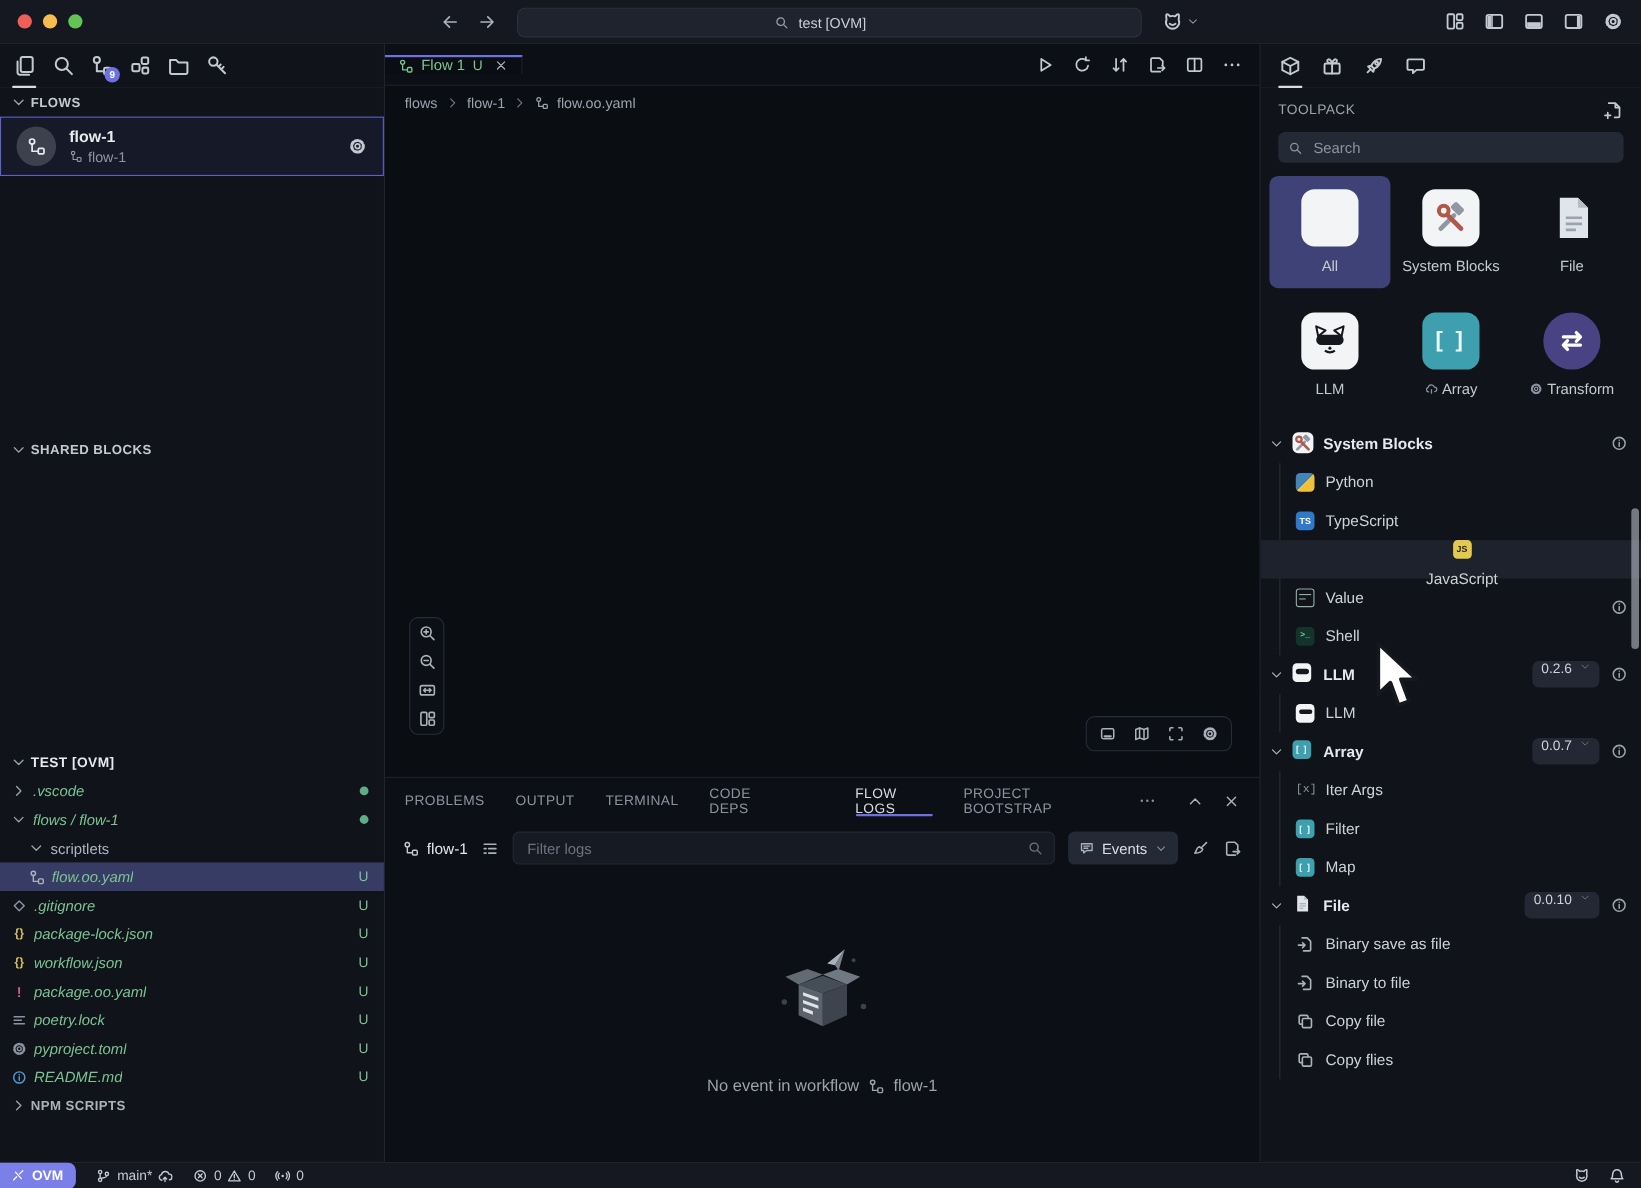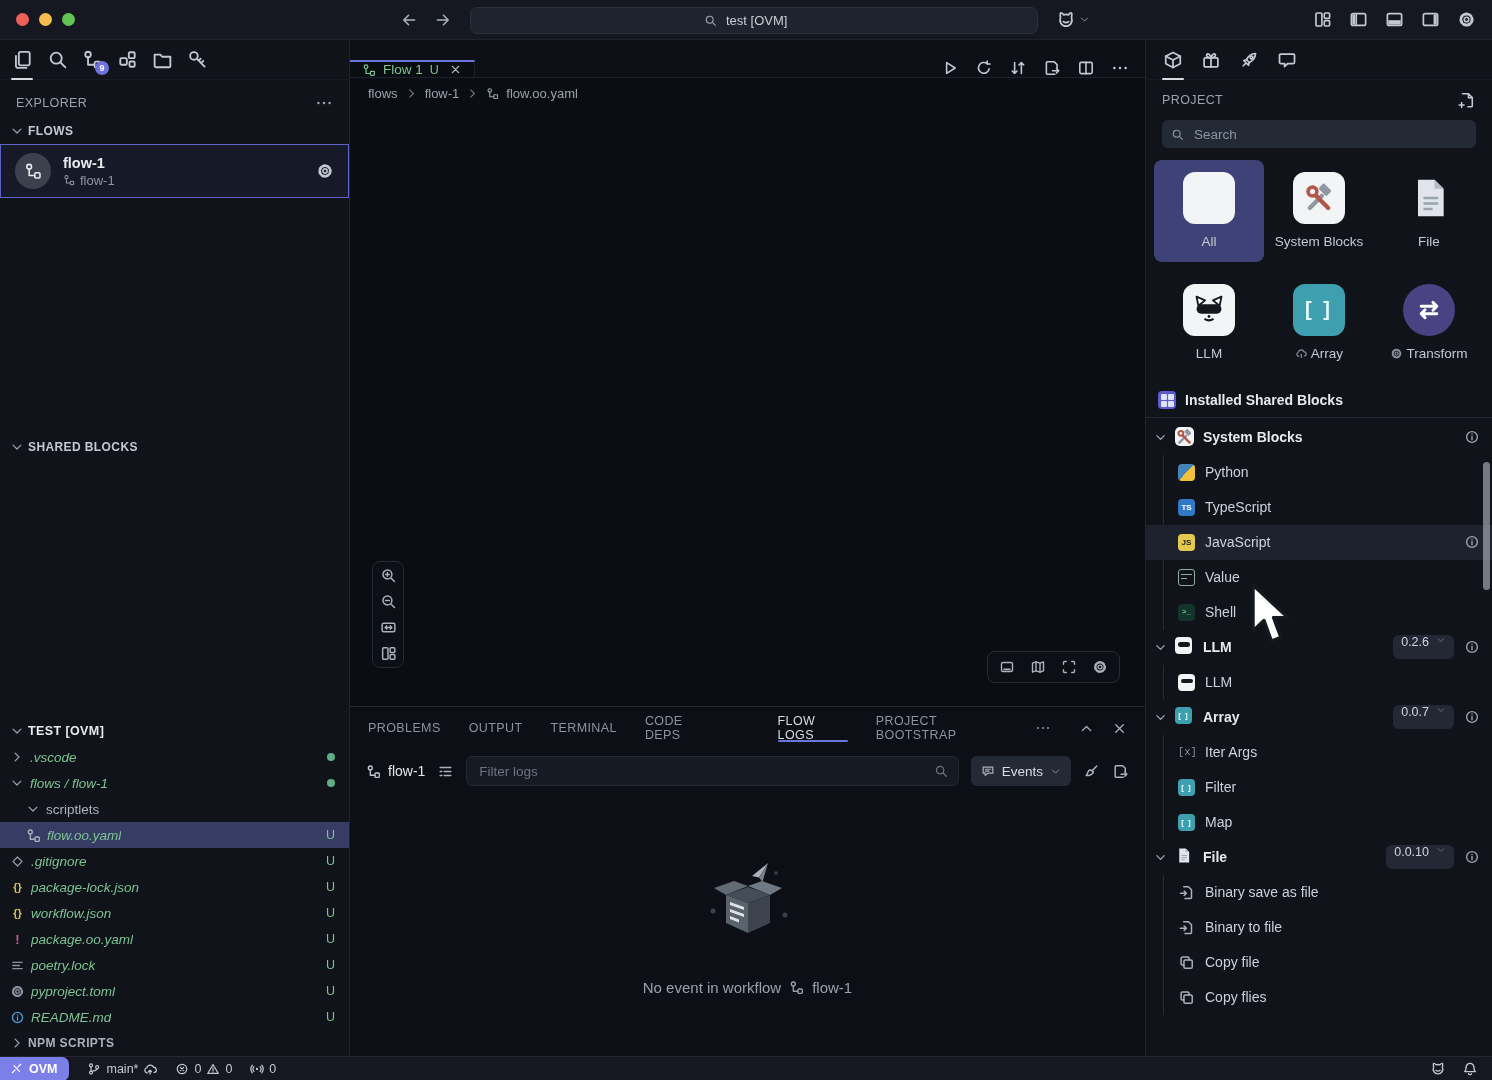--- a/index.html
+++ b/index.html
@@ -64,21 +64,21 @@
   .ft-row.sel{background:#373c64;}
   .ft-chev{width:14px;height:14px;color:#9aa2ad;}
   .ft-ic{width:15px;height:15px;}
   .ft-label{white-space:nowrap;overflow:hidden;text-overflow:ellipsis;}
   .ft-label.green{color:#7cc492;font-style:italic;} .ft-label.gray{color:#aeb6c0;}
   .ft-badge{margin-left:auto;color:#7cc492;font-size:12.5px;}
   .ft-dot{margin-left:auto;width:8px;height:8px;border-radius:50%;background:#5fae83;}
   .txt-ic{font-weight:700;font-size:11px;display:inline-flex;width:15px;justify-content:center;}
 
   
-  .tabbar{height:38px;flex:none;display:flex;align-items:flex-end;border-bottom:1px solid #1c212b;background:#0c0f15;}
+  .tabbar{height:38px;flex:none;display:flex;align-items:center;border-bottom:1px solid #1c212b;background:#0c0f15;}
   .tab{display:flex;align-items:center;gap:7px;padding:0 12px;background:#0a0d12;border-right:1px solid #1c212b;
      border-top:2px solid #6e72e0;color:#7cc492;font-size:13.5px;}
   .tab .ic{width:14px;height:14px;}
   .tab .dirty{font-size:12.5px;}
   .tab .close{width:13px;height:13px;color:#aab2bc;margin-left:3px;}
   .tab-actions{margin-left:auto;display:flex;align-items:center;gap:16px;padding-right:16px;color:#c3c9d2;}
   .tab-actions .ic{width:18px;height:18px;}
   .breadcrumbs{height:30px;flex:none;display:flex;align-items:center;gap:7px;padding:0 18px;color:#9aa2ad;font-size:13px;}
   .breadcrumbs .sep{width:11px;height:11px;color:#6f7682;}
   .breadcrumbs .ic{width:13px;height:13px;}
@@ -149,21 +149,21 @@
   .tp-group{background:linear-gradient(#262b36,#262b36) no-repeat 17px 0/1px 100%;}
   .tp-grow{height:35px;display:flex;align-items:center;gap:8px;padding:0 12px 0 8px;background:#10131a;}
   .tp-grow .chev{width:13px;height:13px;color:#aab1bb;}
   .tp-grow .gname{font-size:14px;font-weight:700;color:#e6e9ee;}
   .tp-grow .gic{width:20px;height:20px;}
   .tp-right{margin-left:auto;display:flex;align-items:center;gap:10px;}
   .ver-pill{height:24px;background:#232834;border-radius:6px;display:flex;gap:7px;padding:0 8px;color:#cfd4dc;font-size:12.5px;}
   .ver-pill .chev{width:10px;height:10px;color:#6b7280;}
   .info-ic{width:16px;height:16px;color:#9aa2ad;}
   .tp-row{height:35px;display:flex;align-items:center;gap:10px;padding:0 12px 0 32px;color:#ccd2da;font-size:14px;}
-  .tp-row.hover{background:#1d222c;}
+  .tp-row.hover{background:#1d222c;flex-direction:column;}
   .tp-row .cic{width:17px;height:17px;}
   .tp-row .info-ic{margin-left:auto;}
   .mono-ic{font-family:"Liberation Mono",monospace;font-size:10.5px;color:#8b93a1;width:17px;text-align:center;}
 
   .sq{width:17px;height:17px;border-radius:4px;display:inline-flex;align-items:center;justify-content:center;
       font:700 8px "Liberation Sans",sans-serif;flex:none;}
   .sq-ts{background:#3178c6;color:#fff;} .sq-js{background:#e3c94e;color:#222;}
   .sq-py{background:linear-gradient(135deg,#4584b6 0 50%,#f0c23c 50% 100%);}
   .sq-shell{background:#14332a;color:#5fd0a0;font-size:7.5px;font-family:"Liberation Mono",monospace;}
   .sq-value{border:1.5px solid #8fae9f;border-radius:3px;position:relative;}
@@ -317,30 +317,20 @@
         <span class="act-btn">
             <span class="ic">
               <svg viewBox="0 0 16 16" fill="none" stroke="currentColor" stroke-width="1.4" stroke-linecap="round" stroke-linejoin="round">
                 <circle cx="5.3" cy="5.3" r="2.9"></circle>
                 <path d="M7.4 7.4 L13.4 13.4 M10.7 10.7 l1.7 -1.7 M8.9 8.9 l1.5 -1.5"></path>
               </svg>
             </span>
           </span>
       </div>
 
-      <div class="exp-header">
-        <span>EXPLORER</span>
-        <span class="ic">
-            <svg viewBox="0 0 16 16" fill="none" stroke="currentColor" stroke-width="1.4" stroke-linecap="round" stroke-linejoin="round">
-              <circle cx="3" cy="8" r="1.1" fill="currentColor" stroke="none"></circle>
-              <circle cx="8" cy="8" r="1.1" fill="currentColor" stroke="none"></circle>
-              <circle cx="13" cy="8" r="1.1" fill="currentColor" stroke="none"></circle>
-            </svg>
-          </span>
-      </div>
 
       <div class="sec-header">
         <span class="ic">
             <svg viewBox="0 0 16 16" fill="none" stroke="currentColor" stroke-width="1.4" stroke-linecap="round" stroke-linejoin="round">
               <path d="M3.5 5.8 L8 10.3 L12.5 5.8"></path>
             </svg>
           </span>
         <span>FLOWS</span>
       </div>
 
@@ -773,21 +763,21 @@
           </span>
         <span class="act-btn">
             <span class="ic">
               <svg viewBox="0 0 16 16" fill="none" stroke="currentColor" stroke-width="1.4" stroke-linecap="round" stroke-linejoin="round">
                 <path d="M3 3.2 h10 a1 1 0 0 1 1 1 V9.8 a1 1 0 0 1 -1 1 H8.6 L6 13.2 V10.8 H3 a1 1 0 0 1 -1 -1 V4.2 a1 1 0 0 1 1 -1 Z"></path>
               </svg>
             </span>
           </span>
       </div>
       <div class="rp-header">
-        <span>PROJECT</span>
+        <span>TOOLPACK</span>
         <span class="ic">
             <svg viewBox="0 0 16 16" fill="none" stroke="currentColor" stroke-width="1.4" stroke-linecap="round" stroke-linejoin="round">
               <path d="M4 2.5 h5.3 L12.7 5.9 v7.1 a1 1 0 0 1 -1 1 H8.8 M9.3 2.5 V6 h3.4"></path>
               <path d="M3.2 10.2 v4.4 M1 12.4 h4.4"></path>
             </svg>
           </span>
       </div>
       <div class="rp-search">
         <span class="ic">
             <svg viewBox="0 0 16 16" fill="none" stroke="currentColor" stroke-width="1.4" stroke-linecap="round" stroke-linejoin="round">
@@ -854,29 +844,20 @@
               <svg viewBox="0 0 24 24" fill="none" stroke="#fff" stroke-width="2.1" stroke-linecap="round" stroke-linejoin="round">
  <path d="M6.5 9.4 H17.5 M14.8 6.6 L17.5 9.4 L14.8 12.2 M17.5 14.6 H6.5 M9.2 11.8 L6.5 14.6 L9.2 17.4"></path>
               </svg>
             </div>
             <span class="grid-label"><span class="ic lic"><svg viewBox="0 0 16 16" fill="none" stroke="currentColor" stroke-width="1.4" stroke-linecap="round" stroke-linejoin="round">
                   <circle cx="8" cy="8" r="4.7" stroke-width="2.5" stroke-dasharray="2.2 1.75"></circle>
                   <circle cx="8" cy="8" r="1.9"></circle>
                 </svg></span>Transform</span>
           </div>
         </div>
-      <div class="rp-installed">
-        <span class="inst-ic">
-            <span></span>
-            <span></span>
-            <span></span>
-            <span></span>
-          </span>
-        <span>Installed Shared Blocks</span>
-      </div>
       <div class="rp-tree">
           <div class="tp-group">
             <div class="tp-grow">
               <span class="ic chev">
                 <svg viewBox="0 0 16 16" fill="none" stroke="currentColor" stroke-width="1.4" stroke-linecap="round" stroke-linejoin="round">
                   <path d="M3.5 5.8 L8 10.3 L12.5 5.8"></path>
                 </svg>
               </span>
     <span class="gic" style="display:inline-flex">
                 <span class="tile ic-white" style="width:19px;height:19px;border-radius:5px;">

